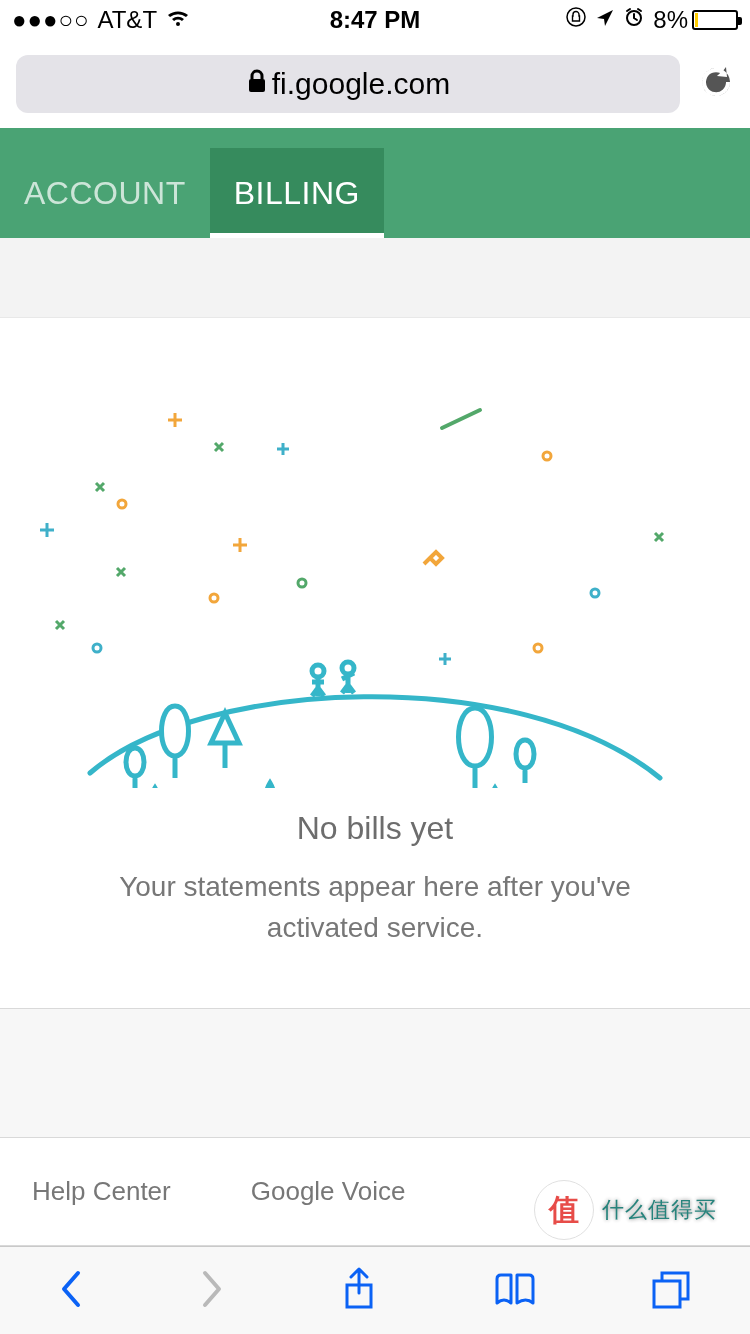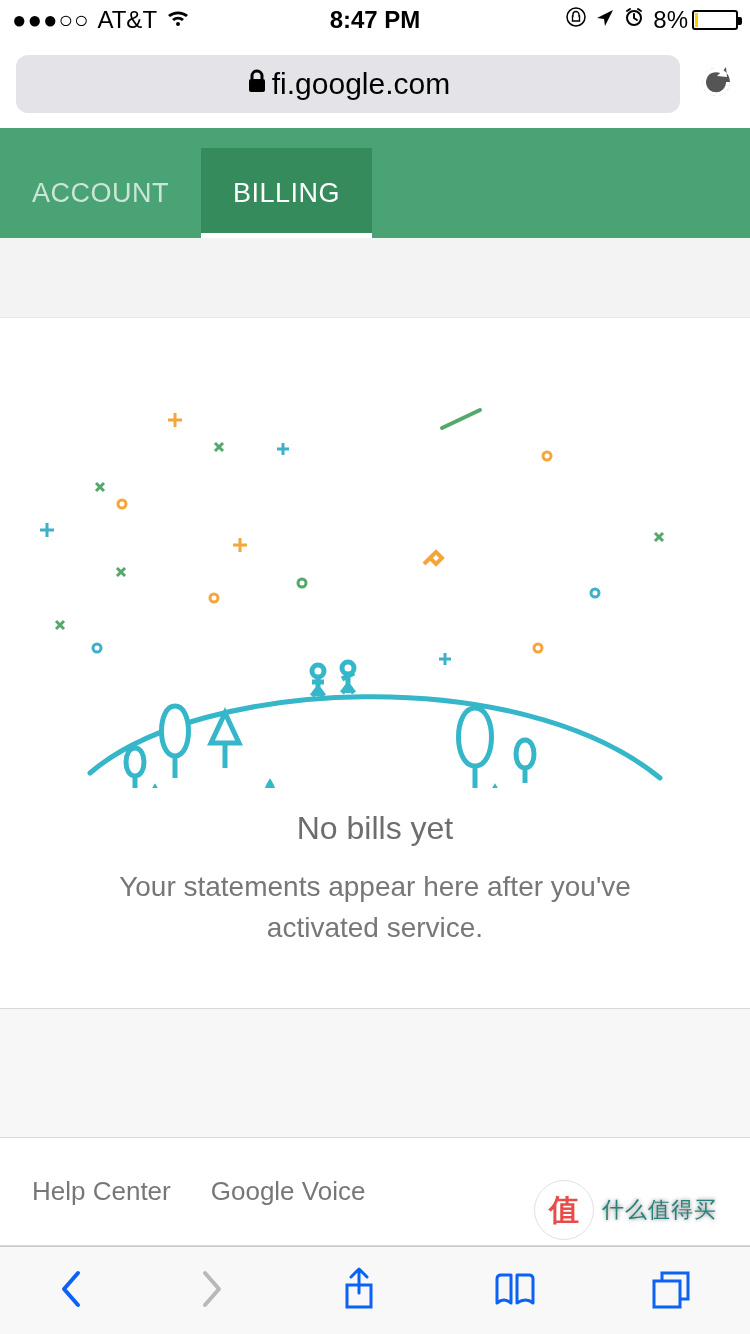--- a/index.html
+++ b/index.html
@@ -16,34 +16,34 @@
   .battery-fill { position:absolute; left:1px; top:1px; bottom:1px; width:8%; background:#ffcc00; }
 
   
   .addr-bar-row { height: 88px; display:flex; align-items:center; padding: 0 16px; gap: 18px; }
   .addr-pill { flex:1; height: 58px; background:#e4e3e8; border-radius: 12px; display:flex; align-items:center; justify-content:center; font-size: 30px; color:#000; gap:4px; }
   .addr-pill svg { flex:none; }
   .refresh { color:#000; }
 
   
   .tab-strip { height: 110px; display:flex; background:#4aa374; }
-  .tab { flex: none; padding: 0 32px; display:flex; align-items:center; color: rgba(255,255,255,0.72); font-size: 27px; letter-spacing: 0.5px; font-weight:400; position:relative;margin-top:20px; }
+  .tab { flex: none; padding: 0 24px; display:flex; align-items:center; color: rgba(255,255,255,0.72); font-size: 32px; letter-spacing: 0.5px; font-weight:400; position:relative;margin-top:20px; }
   .tab.active { background:#368b5d; color:#fff; font-weight:500;text-align:right; }
   .tab.active::after { content:""; position:absolute; left:0; right:0; bottom:0; height:5px; background:#fff; }
 
   .spacer { height: 80px; background:#f3f3f3; border-bottom:1px solid #e8e8e8;}
 
   
   .empty-card { background:#fff; padding-top: 30px; padding-bottom: 60px; text-align:center; }
   .illus { width: 100%; height: 440px; display:block; }
   .empty-title { font-size: 32px; font-weight: 300; color:#6d6d6d; margin-top: 22px; text-align: center; }
   .empty-sub { font-size: 28px; color:#777; line-height: 1.45; margin-top: 20px; padding: 0 85px; font-weight:300;}
   .gap-gray { height:130px; background:#f7f7f7; border-top:1px solid #d9d9d9; border-bottom:1px solid #d9d9d9;}
 
-  .footer-links { display:flex; gap:40px; padding: 38px 32px; font-size:26px; color:#777; border-bottom:1px solid #d9d9d9;}
+  .footer-links { display:flex; gap:80px; padding: 38px 32px; font-size:26px; color:#777; border-bottom:1px solid #d9d9d9;}
   .footer-links span { cursor:pointer; }
 
   
   .safari-bar { position:absolute; bottom:0; left:0; right:0; height:88px; background:#f8f8f8; border-top:1px solid #c9c9c9; display:flex; align-items:center; justify-content:space-around; }
   .safari-bar .btn { color:#0b62f5; }
   .safari-bar .btn.dim { color:#b9b9b9; }
 
   
   .wm { position:absolute; right:6px; bottom:92px; width:210px; height:64px; opacity:.9; display:flex; align-items:center; gap:8px; }
   .wm-circ { width:60px; height:60px; border-radius:50%; background:#fff; border:1px solid #ddd; display:flex; align-items:center; justify-content:center; color:#e53935; font-size:30px; font-weight:700;}

